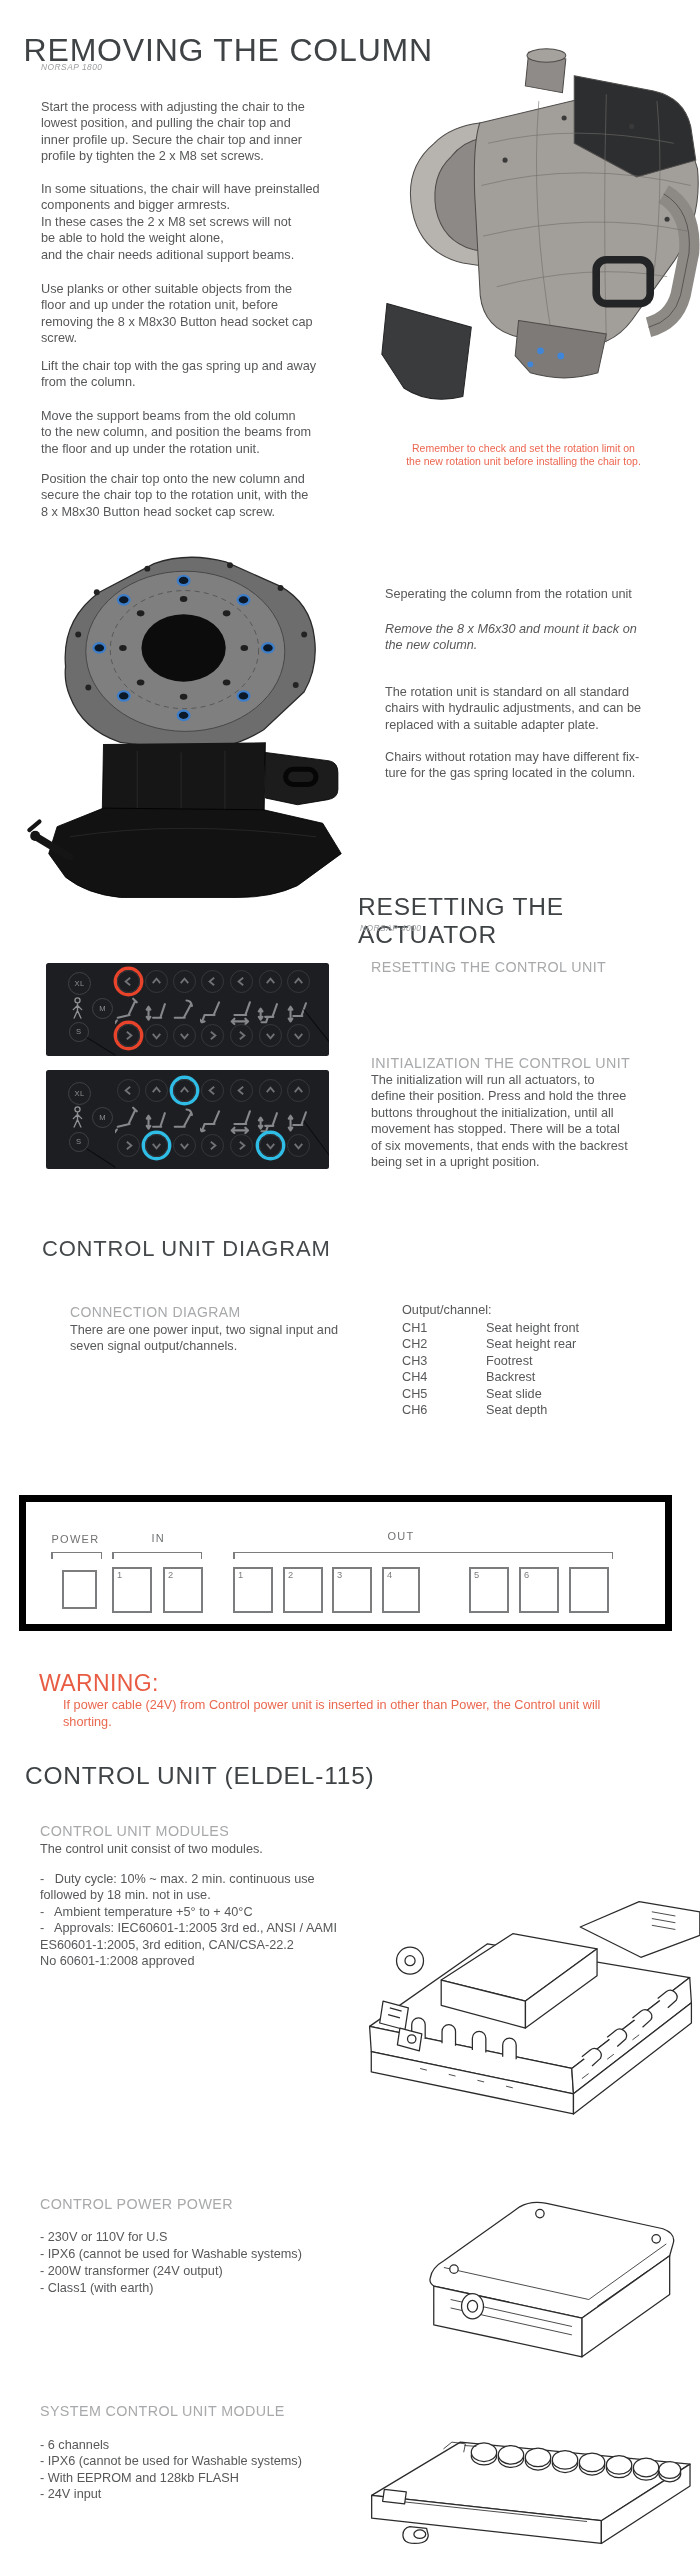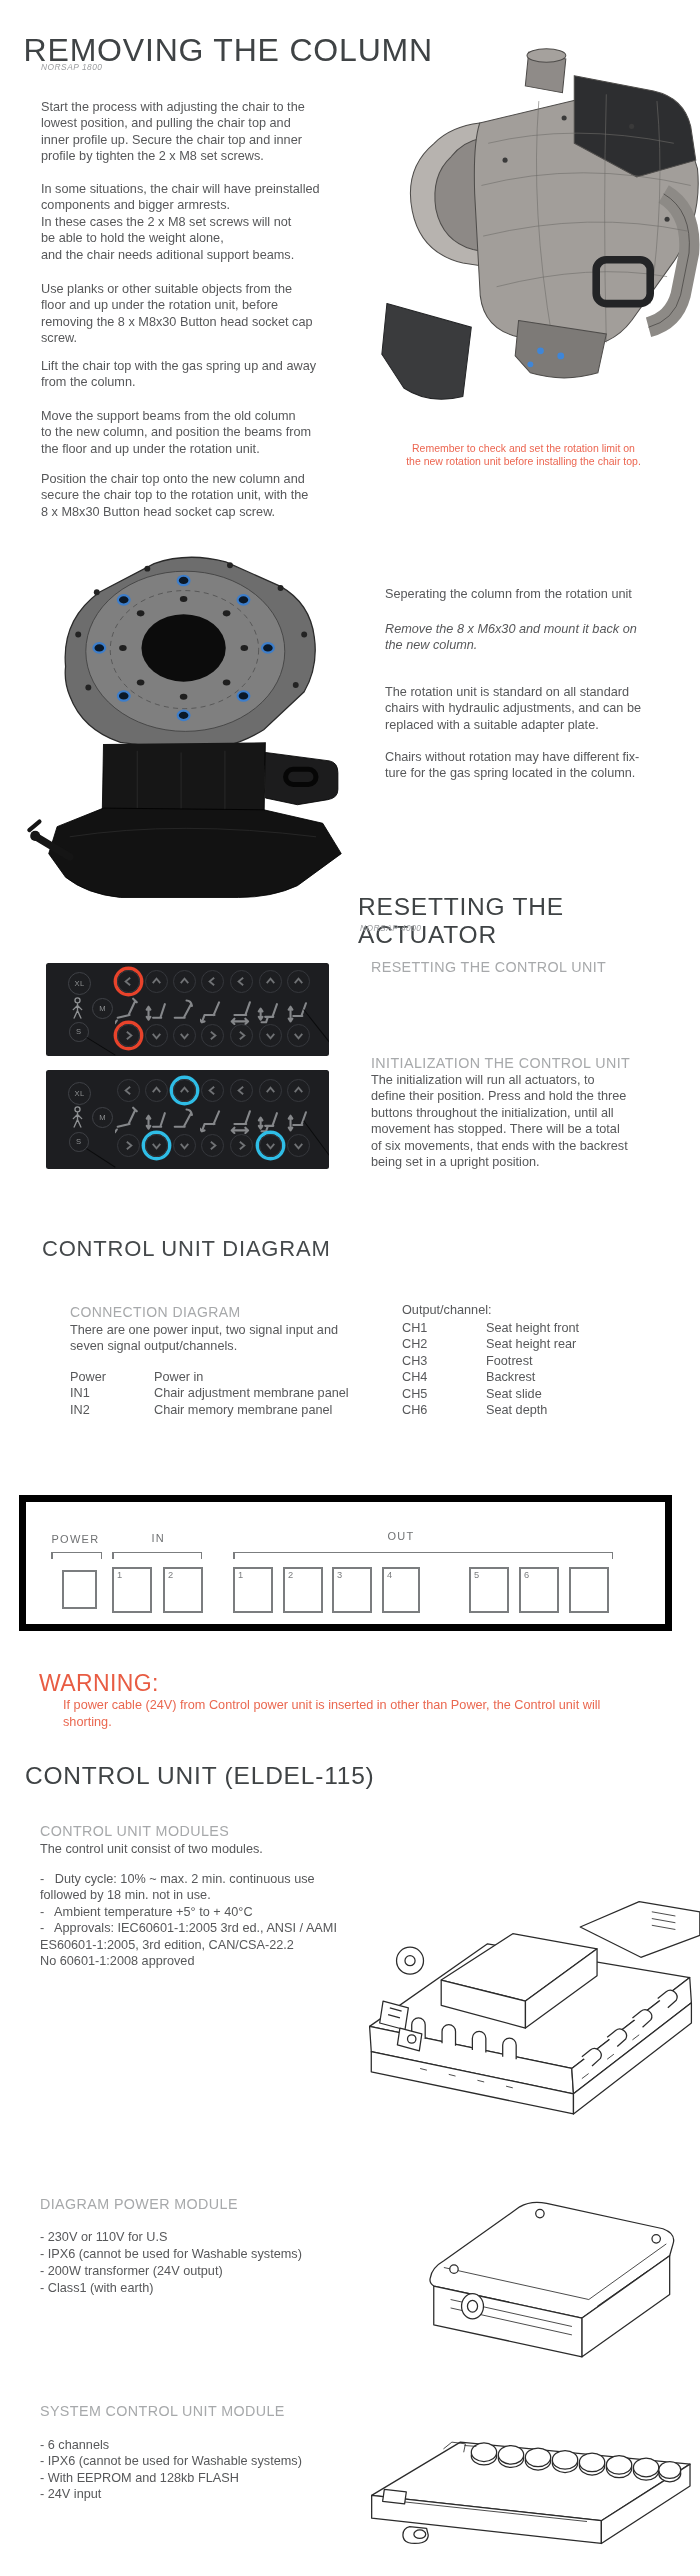--- a/index.html
+++ b/index.html
@@ -416,25 +416,20 @@
 buttons throughout the initialization, until all
 movement has stopped. There will be a total
 of six movements, that ends with the backrest
 being set in a upright position.</div>
 
   <div class="abs h2" style="left:42px;top:1236px;">CONTROL UNIT DIAGRAM</div>
   <div class="abs grayh" style="left:70px;top:1304px;font-size:14px;">CONNECTION DIAGRAM</div>
   <div class="abs body prew" style="left:70px;top:1322px;width:304px;">There are one power input, two signal input and
 seven signal output/channels.</div>
 
-  <div class="abs" style="left:70px;top:1369px;">
-    <div class="trow"><span class="tlab">Power</span><span>Power in</span></div>
-    <div class="trow"><span class="tlab">IN1</span><span>Chair adjustment membrane panel</span></div>
-    <div class="trow"><span class="tlab">IN2</span><span>Chair memory membrane panel</span></div>
-  </div>
 
   <div class="abs body" style="left:402px;top:1302px;">Output/channel:</div>
   <div class="abs" style="left:402px;top:1320px;">
     <div class="trow"><span class="tlab2">CH1</span><span>Seat height front</span></div>
     <div class="trow"><span class="tlab2">CH2</span><span>Seat height rear</span></div>
     <div class="trow"><span class="tlab2">CH3</span><span>Footrest</span></div>
     <div class="trow"><span class="tlab2">CH4</span><span>Backrest</span></div>
     <div class="trow"><span class="tlab2">CH5</span><span>Seat slide</span></div>
     <div class="trow"><span class="tlab2">CH6</span><span>Seat depth</span></div>
   </div>
@@ -519,21 +514,21 @@
       <g fill="#fff">
         <path d="M26 120 l30 8 l-4 26 l-30 -8 Z"></path>
         <path d="M34 128 l14 4 M32 136 l14 4"></path>
         <path d="M46 152 l26 7 l-3 20 l-26 -7 Z"></path>
         <circle cx="60" cy="165" r="5"></circle>
       </g>
       <path d="M70 200 l8 2 M104 207 l8 2 M138 214 l8 2 M172 221 l8 2 M262 212 l8 -6 M292 189 l8 -6 M322 166 l8 -6" stroke-width="1"></path>
     </svg>
   </div>
 
-  <div class="abs grayh" style="left:40px;top:2196px;">DIAGRAM POWER MODULE</div>
+  <div class="abs grayh" style="left:40px;top:2196px;">CONTROL POWER POWER</div>
   <div class="abs body prew" style="left:40px;top:2229px;width:321px;line-height:17px;">- 230V or 110V for U.S
 - IPX6 (cannot be used for Washable systems)
 - 200W transformer (24V output)
 - Class1 (with earth)</div>
 
   <div class="abs draw" style="left:395px;top:2141px;">
     <svg width="305" height="253" viewBox="0 0 362 300" fill="none" stroke="#2b2b2b" stroke-width="1.5" stroke-linejoin="round">
       <path d="M42 162 Q44 150 58 142 L148 78 Q162 70 180 74 L318 104 Q334 110 330 122 L326 136 L222 210 L46 172 Q40 168 42 162 Z" fill="#fff"></path>
       <path d="M46 172 L222 210 L222 256 L46 218 Z" fill="#fff"></path>
       <path d="M222 210 L326 136 L326 182 L222 256 Z" fill="#fff"></path>

